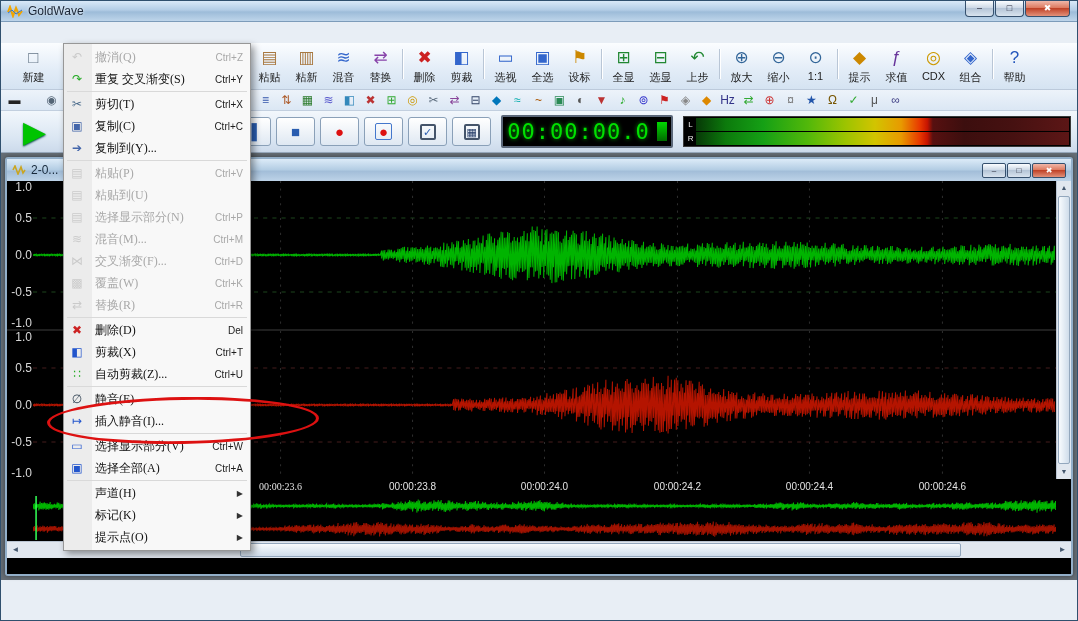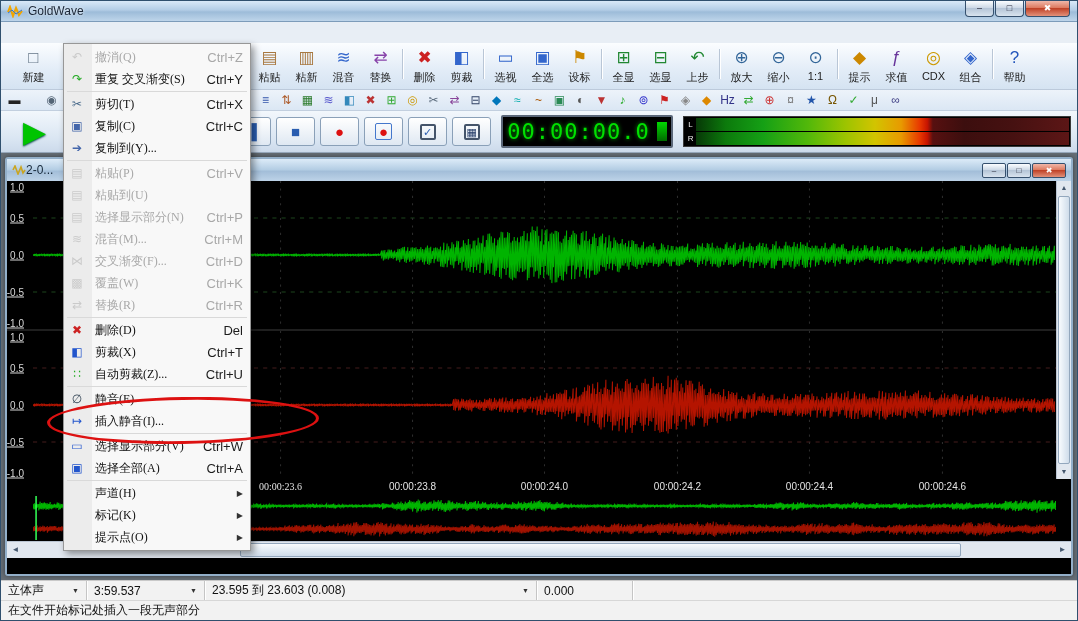--- a/index.html
+++ b/index.html
@@ -55,32 +55,32 @@
   .lcd-text{font-family:"DejaVu Sans Mono",monospace;font-weight:normal;font-size:22px;color:#00e000;letter-spacing:1px;text-shadow:0 0 4px #0a0;}
   .lcd-ind{width:10px;height:19px;background:linear-gradient(#00d800,#006a00);}
   .meter{margin-left:10px;margin-right:6px;flex:1;height:31px;background:#000;border:1px solid #3a3a3a;display:flex;padding:1px;}
   .meter-labels{width:11px;display:flex;flex-direction:column;justify-content:space-around;align-items:center;font-size:8px;color:#eee;}
   .meter-bars{flex:1;display:flex;flex-direction:column;justify-content:space-between;gap:1px;}
   .meter-bar{height:13px;background:linear-gradient(90deg,#073807 0%,#0c7a0c 8%,#15a015 18%,#52b80a 30%,#9cc400 40%,#d2c400 48%,#e89a00 55%,#e83800 60%,#c81400 62%,#571010 63.5%,#3c0e0e 72%,#461111 85%,#5c1616 100%);}
 
   
   .mdi{position:absolute;top:152px;left:0;right:0;bottom:40px;background:#666e76;}
   .child{position:absolute;inset:4px;border:2px solid #93afc9;border-radius:3px;background:#000;box-shadow:0 0 5px rgba(0,0,0,.45);}
-  .child-titlebar{height:23px;display:flex;align-items:center;padding:0 5px;
+  .child-titlebar{height:23px;display:flex;align-items:center;gap:5px;padding:0 5px;
     background:linear-gradient(#dcebf8,#b2cce3 50%,#a2bdd8 55%,#bdd3e8);border-bottom:1px solid #7d9cba;}
   .child-title{font-size:12px;color:#16283a;}
   .child-btns{margin-left:auto;display:flex;gap:1px;}
   .cap-btn.small{height:15px;width:24px;line-height:13px;font-size:8px;border-radius:2px;border-top:1px solid #35506e;}
   .cap-btn.small.close{width:34px;}
   .child-content{position:absolute;top:22px;left:0;right:0;bottom:0;background:#000;overflow:hidden;}
 
   .panel{position:relative;height:148px;margin-right:15px;}
   .panel-gap{height:2px;background:#1f1f1f;margin-right:15px;}
   .yaxis{position:absolute;left:0;top:0;width:26px;height:100%;background:#000;}
-  .ylab{position:absolute;right:9px;color:#d8d8d8;font-size:10px;transform:translateY(-50%);text-decoration:underline;}
+  .ylab{position:absolute;right:1px;color:#d8d8d8;font-size:12px;transform:translateY(-50%);}
   .ylab0{top:6px}.ylab1{top:25%}.ylab2{top:50%}.ylab3{top:75%}.ylab4{top:calc(100% - 6px)}
   .wavesvg{position:absolute;left:26px;top:0;width:calc(100% - 26px);height:100%;display:block;}
 
   .timeaxis,.timeaxis2{position:relative;height:16px;margin-left:26px;margin-right:15px;background:#000;}
   .tick{position:absolute;top:2px;transform:translateX(-50%);color:#e3e3e3;font-size:10px;white-space:nowrap;}
   .overview{position:relative;height:46px;margin-left:26px;margin-right:15px;background:#000;cursor:pointer;}
   .overview svg{position:absolute;inset:0;width:100%;height:100%;}
 
   .vscroll{position:absolute;right:0;top:0;width:15px;height:298px;background:#e1e7ef;display:flex;flex-direction:column;border-left:1px solid #b9c4d2;}
   .vs-arrow{height:14px;font-size:7px;text-align:center;line-height:14px;color:#44576e;}
@@ -101,21 +101,21 @@
   .hintbar{position:absolute;left:0;right:0;bottom:0;height:20px;background:#f2f2f2;border-top:1px solid #d7d7d7;
     display:flex;align-items:center;padding-left:7px;font-size:12px;color:#111;}
 
   
   .edit-menu{position:absolute;left:62px;top:42px;width:188px;z-index:50;padding:2px 0;
     background:linear-gradient(90deg,#ececec 0px,#ececec 28px,#f8f8f8 28px);
     border:1px solid #979797;box-shadow:3px 3px 7px rgba(0,0,0,.4);}
   .m-item{display:flex;align-items:center;height:22px;font-size:12px;cursor:pointer;}
   .m-ico{flex:0 0 26px;text-align:center;font-size:12px;}
   .m-lbl{flex:1;padding-left:5px;color:#111;white-space:nowrap;font-family:Liberation Serif, serif;}
-  .m-sc{padding-right:7px;color:#1c1c1c;font-size:13px;}
+  .m-sc{padding-right:7px;color:#1c1c1c;font-size:10px;}
   .m-sc.sub{font-size:8px;color:#333;}
   .m-item.disabled .m-lbl,.m-item.disabled .m-sc{color:#a8a8a8;}
   .m-item.disabled .m-ico{opacity:.4;filter:grayscale(1);}
   .m-sep{height:1px;background:#d9d9d9;margin:1px 3px;}
 
   
   .red-ellipse{position:absolute;left:46px;top:396px;width:272px;height:47px;border:3px solid #dd1111;
     border-radius:50%;z-index:60;transform:rotate(-1deg);pointer-events:none;}
 </style>
 </head>
@@ -406,42 +406,21 @@
           <div class="vs-arrow">▲</div>
           <div class="vs-track">
             <div class="vs-thumb"></div>
           </div>
           <div class="vs-arrow">▼</div>
         </div>
       </div>
     </div>
   </div>
 
-  <div class="statusbar">
-    <div class="sb-field sb-f1">
-      <span>立体声</span>
-      <span class="dd">▼</span>
-    </div>
-    <div class="sb-field sb-f2">
-      <span>3:59.537</span>
-      <span class="dd">▼</span>
-    </div>
-    <div class="sb-field sb-f3">
-      <span>23.595 到 23.603 (0.008)</span>
-      <span class="dd">▼</span>
-    </div>
-    <div class="sb-field sb-f4">
-      <span>0.000</span>
-    </div>
-    <div class="sb-field sb-fill"></div>
-  </div>
-
-  <div class="hintbar">
-    <span>在文件开始标记处插入一段无声部分</span>
-  </div>
+
 
   <div class="edit-menu">
       <div class="m-item disabled">
         <span class="m-ico" style="color: rgb(136, 153, 170);">↶</span>
         <span class="m-lbl">撤消(Q)</span>
         <span class="m-sc">Ctrl+Z</span>
       </div>
       <div class="m-item">
         <span class="m-ico" style="color: rgb(34, 170, 34);">↷</span>
         <span class="m-lbl">重复 交叉渐变(S)</span>

